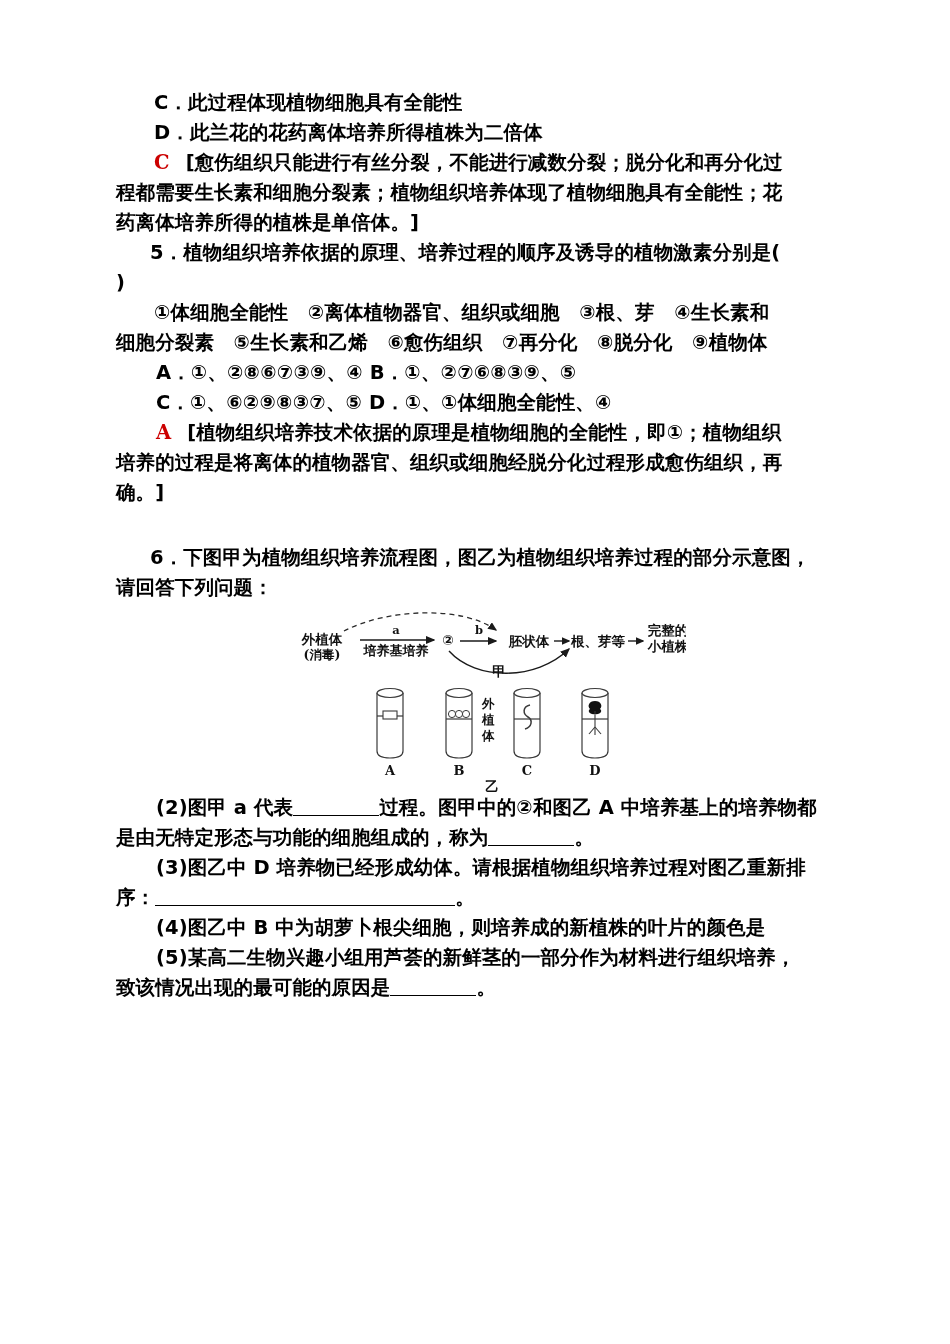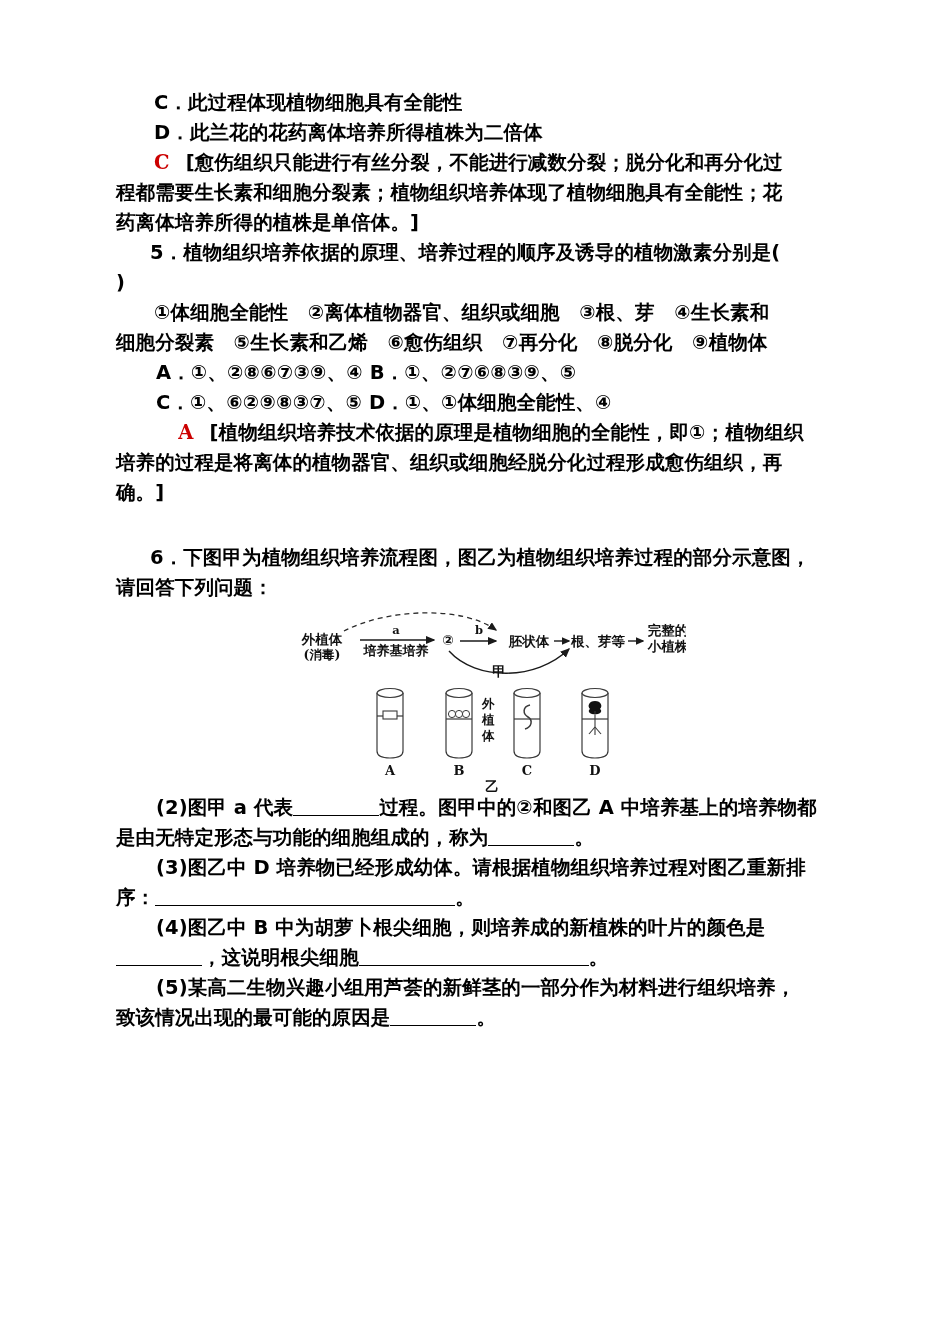--- a/index.html
+++ b/index.html
@@ -76,21 +76,21 @@
 
   <div class="ln indent" style="padding-left:34px;">5．植物组织培养依据的原理、培养过程的顺序及诱导的植物激素分别是(</div>
   <div class="ln">)</div>
 
   <div class="ln indent">①体细胞全能性　②离体植物器官、组织或细胞　③根、芽　④生长素和</div>
   <div class="ln">细胞分裂素　⑤生长素和乙烯　⑥愈伤组织　⑦再分化　⑧脱分化　⑨植物体</div>
 
   <div class="ln indent" style="padding-left:40px;">A．①、②⑧⑥⑦③⑨、④ B．①、②⑦⑥⑧③⑨、⑤</div>
   <div class="ln indent" style="padding-left:40px;">C．①、⑥②⑨⑧③⑦、⑤ D．①、①体细胞全能性、④</div>
 
-  <div class="ln indent" style="padding-left:40px;text-align:center;">
+  <div class="ln indent" style="padding-left:40px;">
     <span class="ans-letter">A</span><span>[植物组织培养技术依据的原理是植物细胞的全能性，即①；植物组织</span>
   </div>
   <div class="ln">培养的过程是将离体的植物器官、组织或细胞经脱分化过程形成愈伤组织，再</div>
   <div class="ln">确。]</div>
 
   <div class="ln indent" style="padding-left:34px;margin-top:35px;">6．下图甲为植物组织培养流程图，图乙为植物组织培养过程的部分示意图，</div>
   <div class="ln">请回答下列问题：</div>
 
   <div class="figure-wrap">
     <div class="fig-inner">
@@ -191,22 +191,19 @@
   <div class="ln">
     <span>是由无特定形态与功能的细胞组成的，称为</span><span class="blank-m"></span><span>。</span>
   </div>
 
   <div class="ln indent" style="padding-left:40px;">(3)图乙中 D 培养物已经形成幼体。请根据植物组织培养过程对图乙重新排</div>
   <div class="ln">
     <span>序：</span><span class="blank-xl"></span><span>。</span>
   </div>
 
   <div class="ln indent" style="padding-left:40px;">(4)图乙中 B 中为胡萝卜根尖细胞，则培养成的新植株的叶片的颜色是</div>
-  <div class="ln">
-    <span class="blank-m"></span><span>，这说明根尖细胞</span><span class="blank-l"></span><span>。</span>
-  </div>
 
   <div class="ln indent" style="padding-left:40px;">(5)某高二生物兴趣小组用芦荟的新鲜茎的一部分作为材料进行组织培养，</div>
   <div class="ln">
     <span>致该情况出现的最可能的原因是</span><span class="blank-m"></span><span>。</span>
   </div>
 
 </div>
 
 </body></html>

